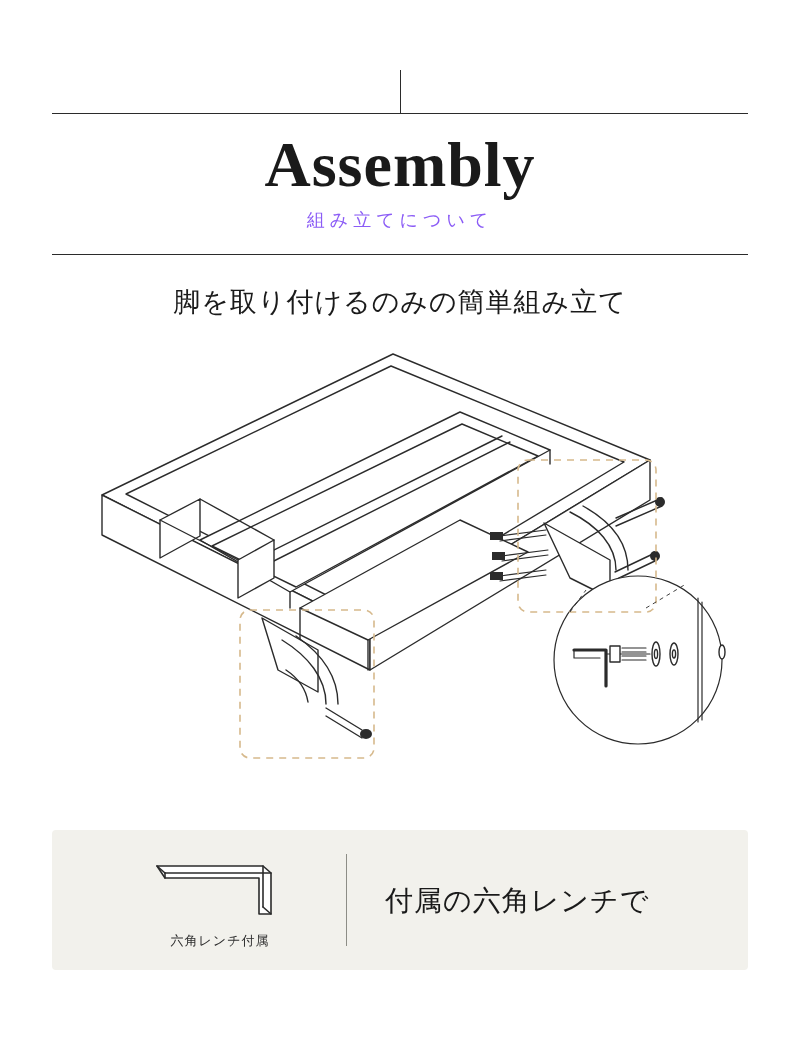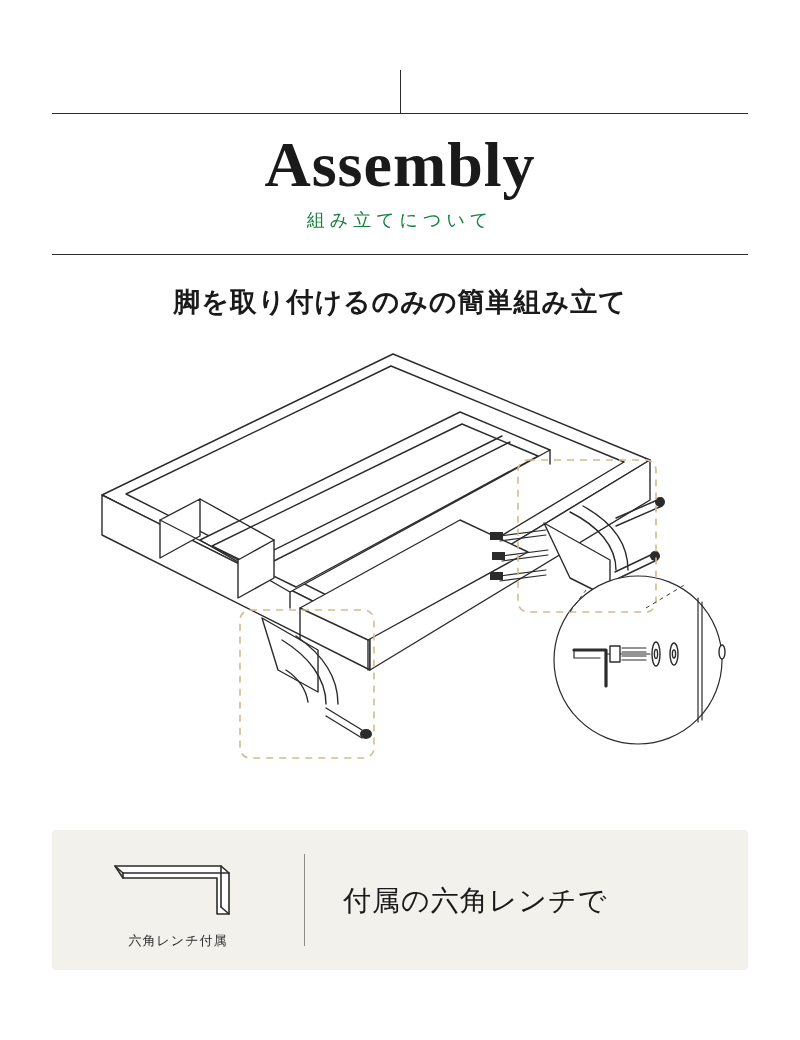--- a/index.html
+++ b/index.html
@@ -67,31 +67,31 @@
   }
 
   .title-ja {
     position: absolute;
     left: 0;
     top: 208px;
     width: 800px;
     text-align: center;
     font-size: 18px;
     letter-spacing: 5px;
-    color: #15803d;
+    color: #8b5cf6;
   }
 
   .subheading {
     position: absolute;
     left: 0;
     top: 284px;
     width: 800px;
     text-align: center;
     font-size: 27px;
-    font-weight: 700;
+    font-weight: 400;
     letter-spacing: 1px;
     color: #1a1a1a;
   }
 
   
   .illustration {
     position: absolute;
     left: 50px;
     top: 340px;
     width: 700px;
@@ -111,20 +111,21 @@
     align-items: center;
   }
   .note-left {
     width: 252px;
     height: 100%;
     position: relative;
     display: flex;
     flex-direction: column;
     align-items: center;
     justify-content: center;
+    margin-left: 42px;
   }
   .wrench-figure {
     width: 150px;
     height: 72px;
     margin-top: 4px;
   }
   .note-caption {
     font-size: 13px;
     color: #2e2e2e;
     letter-spacing: 1px;

